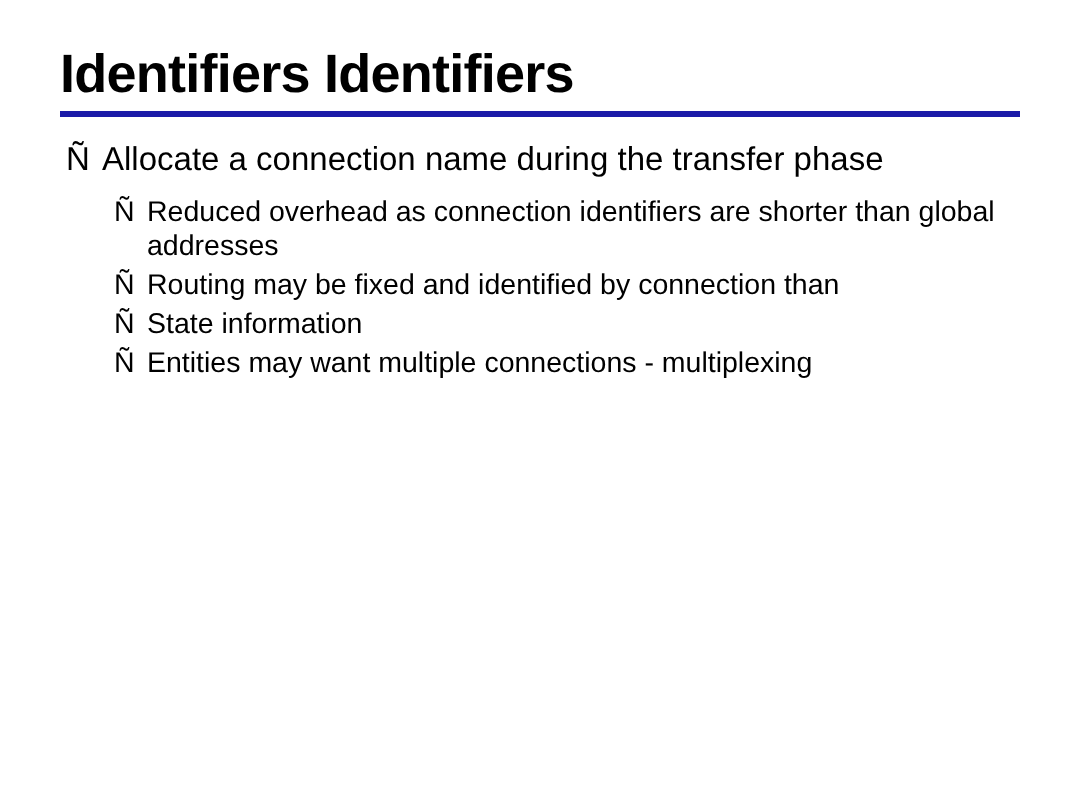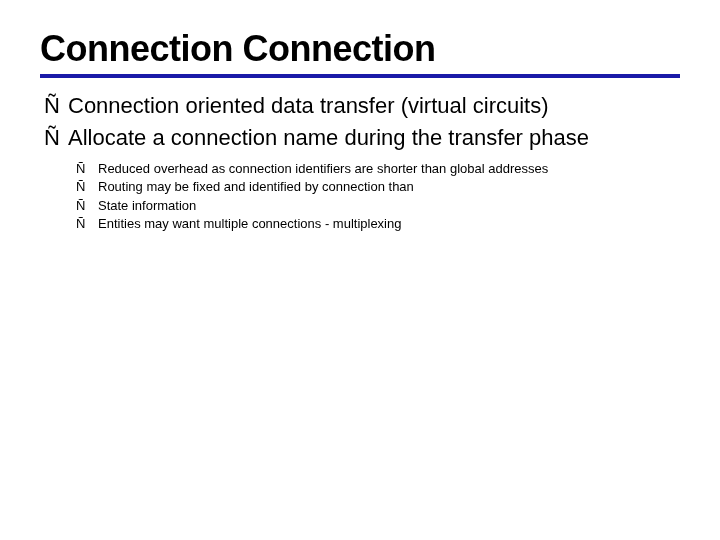--- a/index.html
+++ b/index.html
@@ -32,44 +32,43 @@
     margin-bottom: 4px;
   }
   .list > li::before {
     content: "Ñ";
     position: absolute;
     left: 4px;
     top: 0;
   }
   .sublist {
     list-style: none;
-    font-size: 13px;
+    font-size: 19px;
     line-height: 1.25;
     margin-top: 10px;
     margin-left: 34px;
   }
   .sublist > li {
     position: relative;
     padding-left: 24px;
     margin-bottom: 2px;
   }
   .sublist > li::before {
     content: "Ñ";
     position: absolute;
     left: 2px;
     top: 0;
   }
 </style>
 </head>
 <body>
 
-<h1 class="title">Connection Connection</h1>
+<h1 class="title">Identifiers Identifiers</h1>
 
 <ul class="list">
-  <li>Connection oriented data transfer (virtual circuits)</li>
   <li>Allocate a connection name during the transfer phase</li>
 </ul>
 
 <ul class="sublist">
   <li>Reduced overhead as connection identifiers are shorter than global addresses</li>
   <li>Routing may be fixed and identified by connection than</li>
   <li>State information</li>
   <li>Entities may want multiple connections - multiplexing</li>
 </ul>
 

